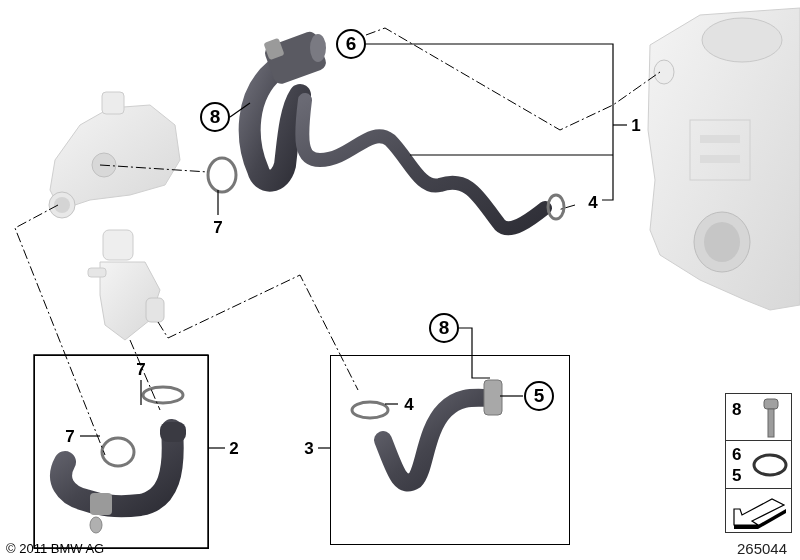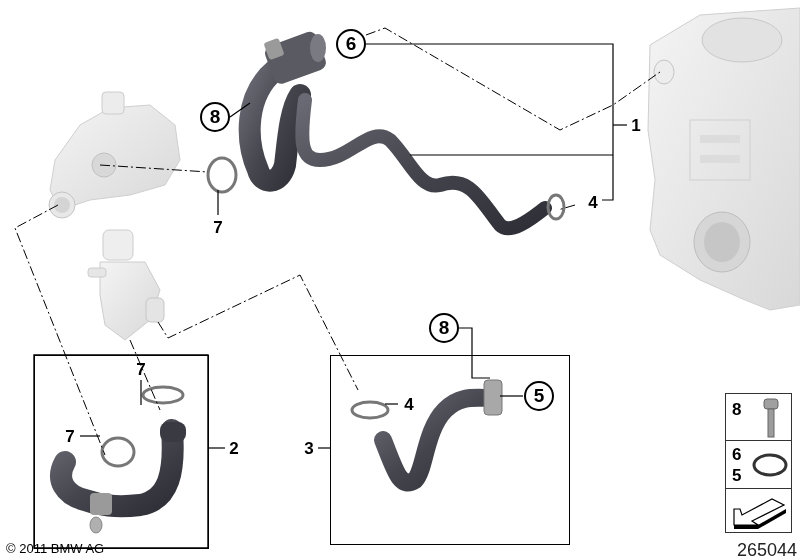--- a/index.html
+++ b/index.html
@@ -7,21 +7,21 @@
          font-family: "Liberation Sans", sans-serif; }
   #stage { position: absolute; left: 0; top: 0; width: 800px; height: 560px; }
   .lbl { position: absolute; font-weight: bold; font-size: 17px; color: #000;
          line-height: 1; transform: translate(-50%, -50%); }
   .callout { position: absolute; width: 30px; height: 30px; border: 2px solid #000;
              border-radius: 50%; background: #fff; box-sizing: border-box;
              display: flex; align-items: center; justify-content: center;
              font-weight: bold; font-size: 19px; transform: translate(-50%, -50%); }
   .box { position: absolute; border: 1.5px solid #000; box-sizing: border-box; }
   .copyright { position: absolute; left: 6px; top: 541px; font-size: 13px; color: #000; }
-  .diagram-id { position: absolute; left: 737px; top: 540px; font-size: 18px; color: #222; }
+  .diagram-id { position: absolute; left: 737px; top: 540px; font-size: 15px; color: #222; }
   .legend { position: absolute; left: 725px; top: 393px; width: 67px; height: 140px;
             border: 1px solid #333; box-sizing: border-box; background: #fff; }
   .legend .cell { position: absolute; left: 0; width: 100%; border-bottom: 1px solid #333;
                   box-sizing: border-box; }
   .legend .num { position: absolute; font-weight: bold; font-size: 17px; }
 </style>
 </head>
 <body>
 
 <div id="stage">

